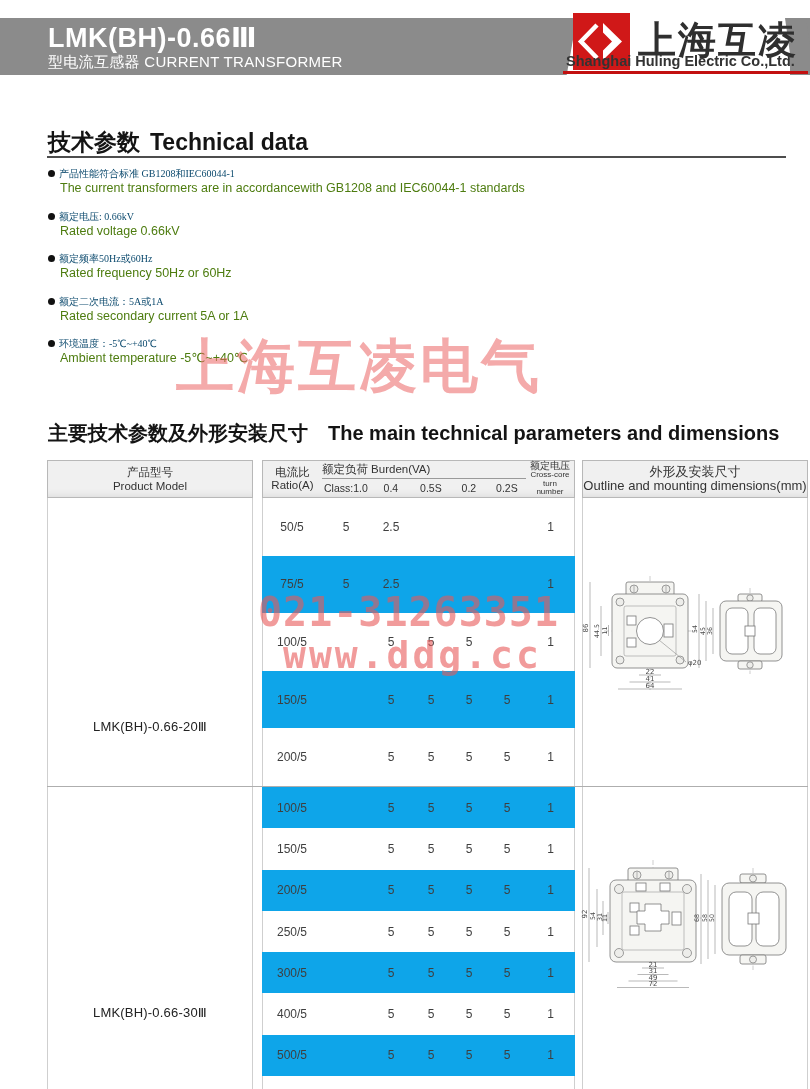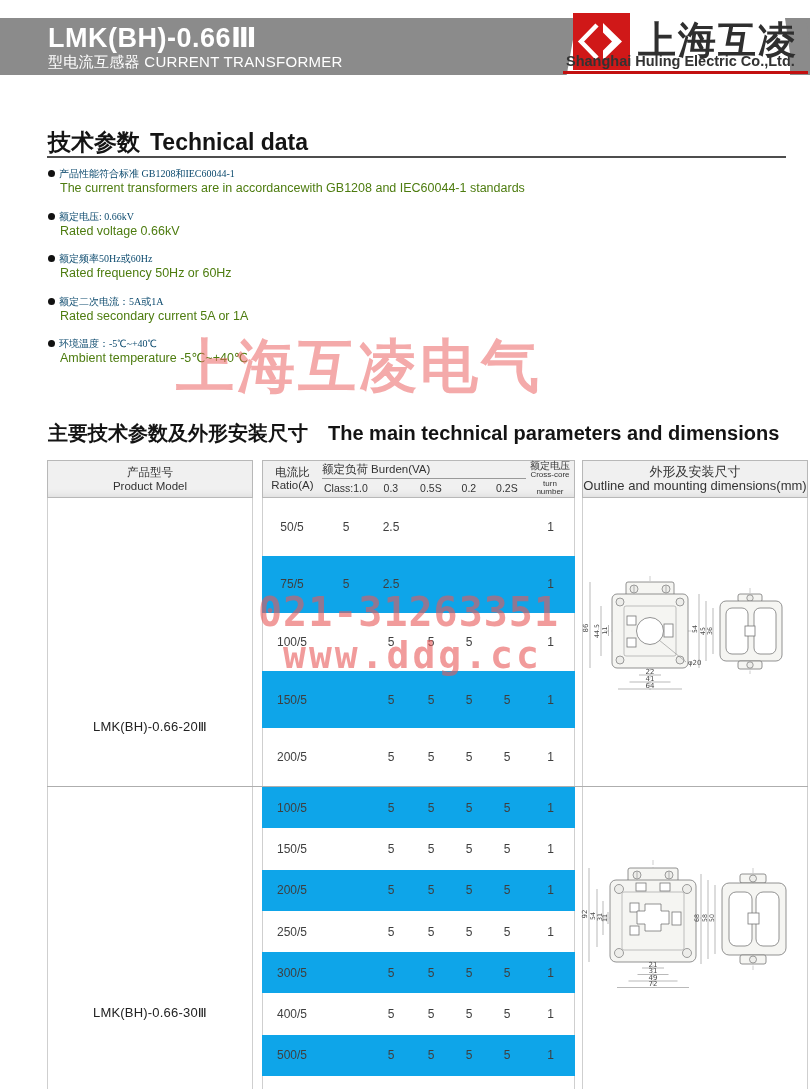--- a/index.html
+++ b/index.html
@@ -156,21 +156,21 @@
   </div>
   <div class="hbox hboxB">
     <div class="hb-ratio">
       <div>电流比</div>
       <div>Ratio(A)</div>
     </div>
     <div class="hb-burden">
       <div class="bt"><span>额定负荷</span> <span>Burden(VA)</span></div>
       <div class="hb-classes">
         <span class="w1">Class:1.0</span>
-        <span class="w2">0.3</span>
+        <span class="w2">0.4</span>
         <span class="w3">0.5S</span>
         <span class="w4">0.2</span>
         <span class="w5">0.2S</span>
       </div>
     </div>
     <div class="hb-turns">
       <div class="t1">额定电压</div>
       <div class="t2">Cross-core</div>
       <div class="t2">turn</div>
       <div class="t2">number</div>

